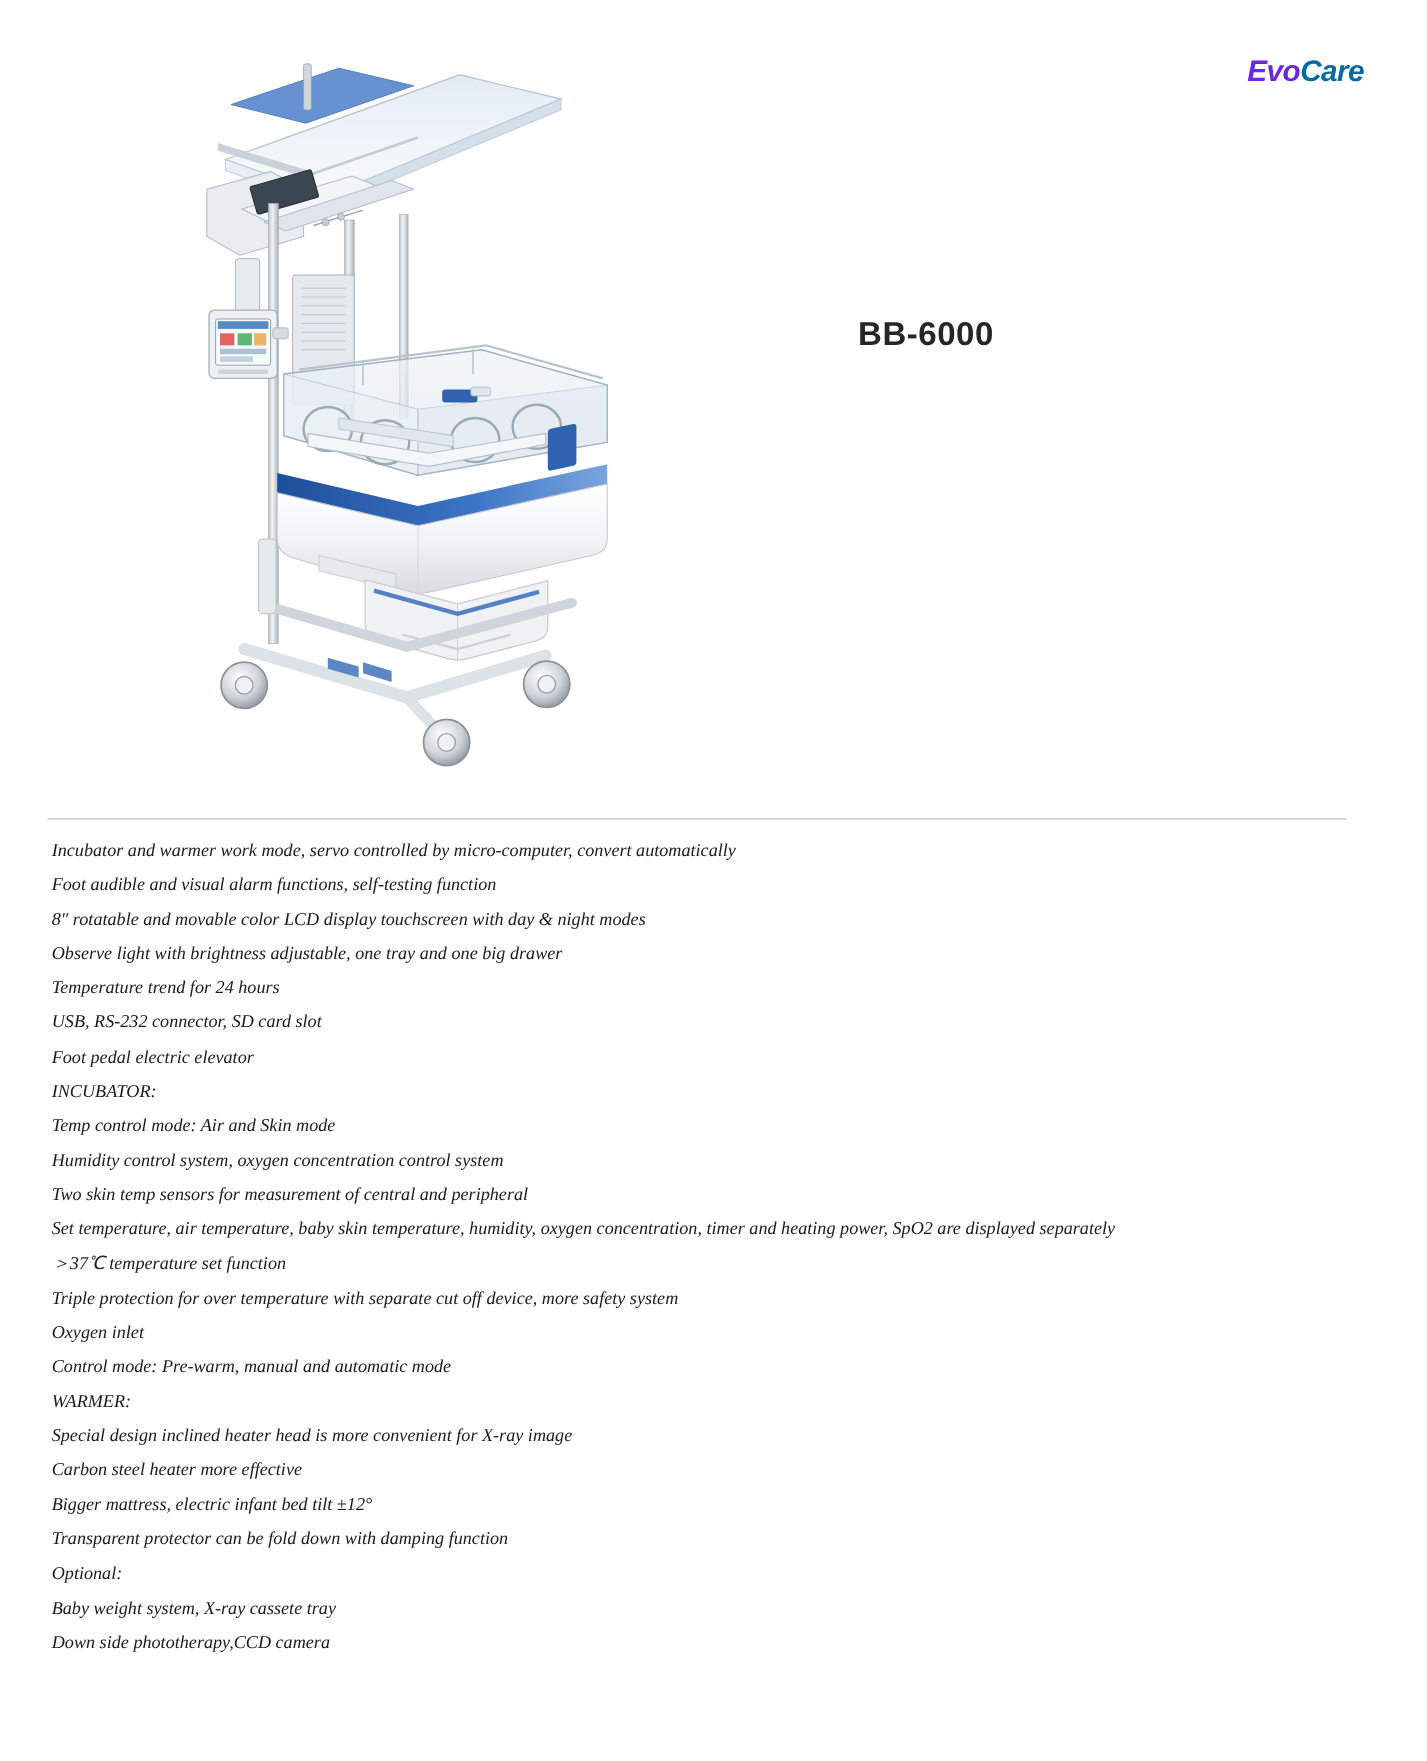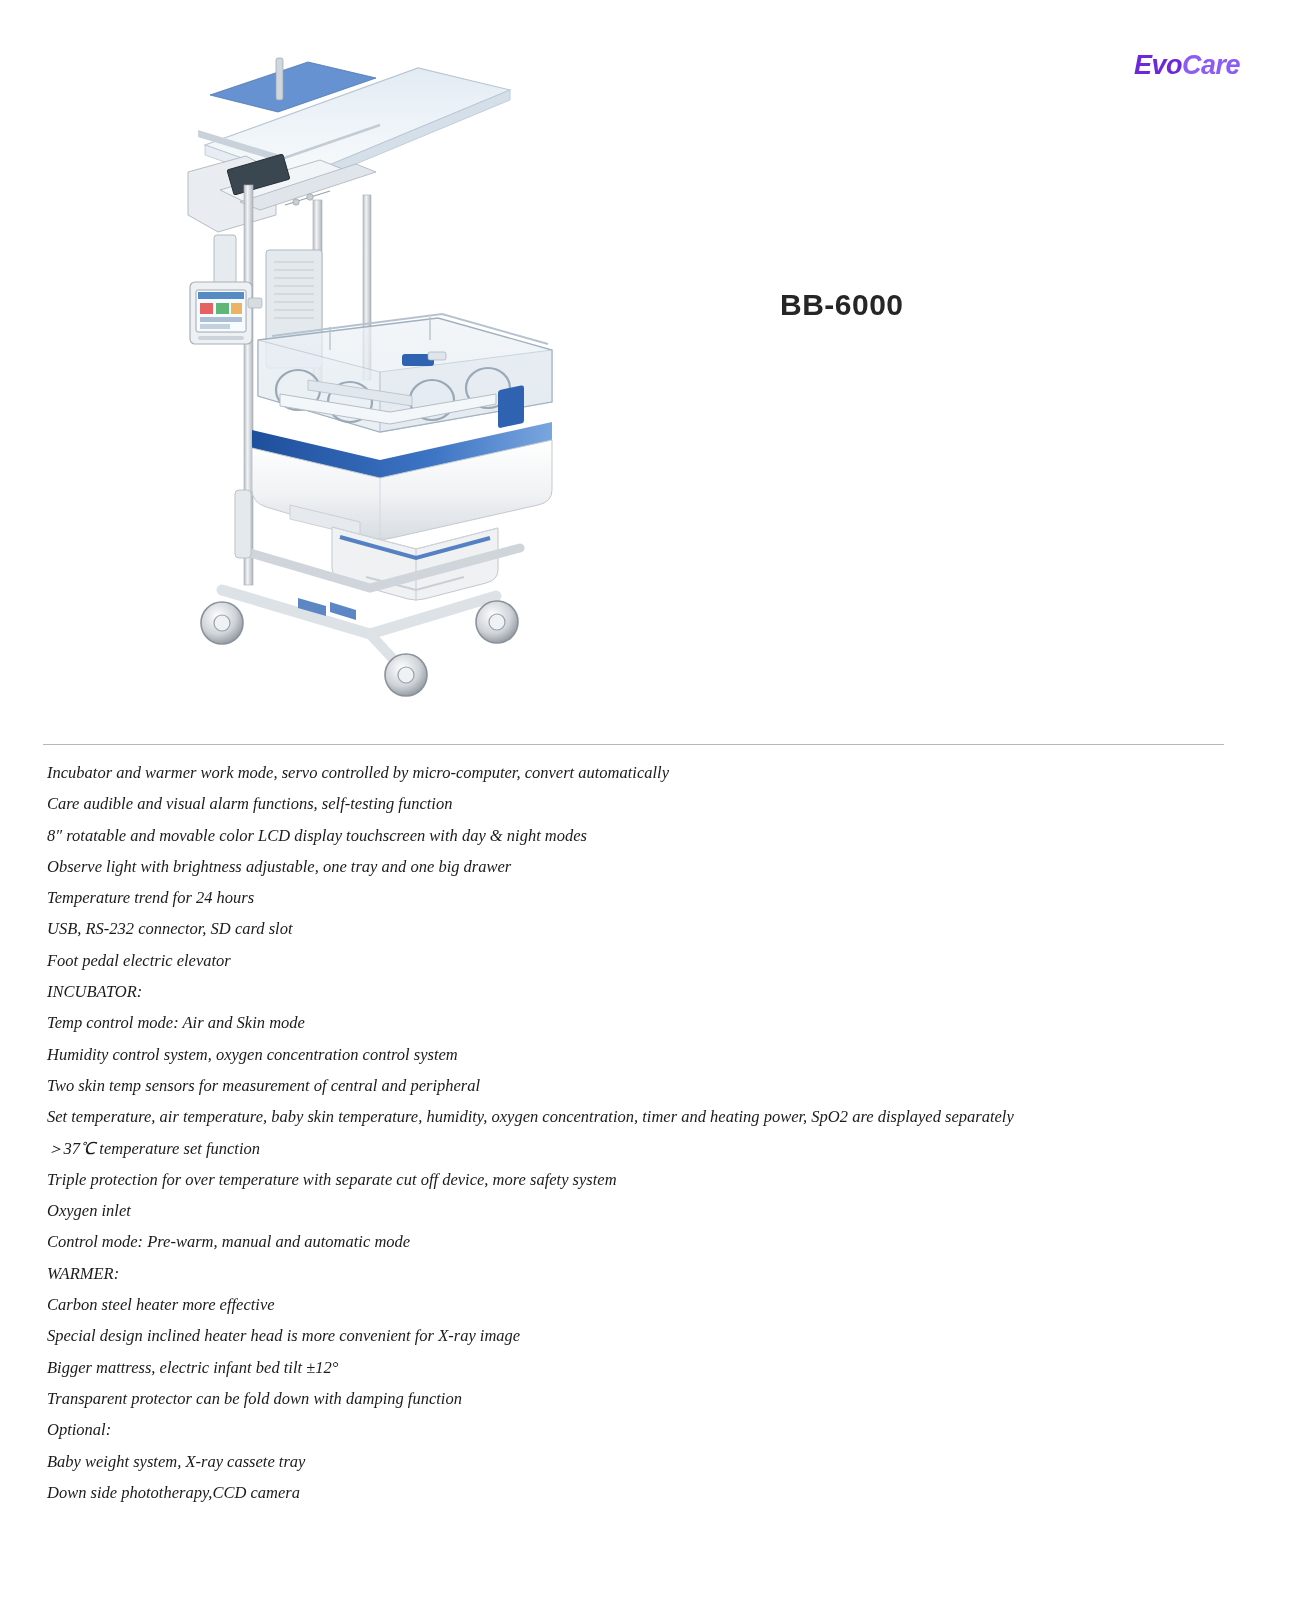--- a/index.html
+++ b/index.html
@@ -21,21 +21,21 @@
     position: absolute;
     top: 50px;
     right: 57px;
     font-family: "Liberation Sans", sans-serif;
     font-weight: bold;
     font-size: 27px;
     letter-spacing: -0.5px;
     white-space: nowrap;
   }
   .brand .evo { color: #6d28d9; font-style: italic; }
-  .brand .care { color: #8b5cf6; font-style: italic; }
+  .brand .care { color: #0369a1; font-style: italic; }
 
   
   .product-title {
     position: absolute;
     left: 780px;
     top: 288px;
     font-family: "Liberation Sans", sans-serif;
     font-weight: bold;
     font-size: 30px;
     color: #262626;
@@ -229,36 +229,36 @@
         <ellipse cx="226" cy="625" rx="8" ry="8" fill="#eff2f5" stroke="#9aa1a8" stroke-width="1.2"></ellipse>
       </g>
     </g>
   </svg>
 </div>
 
 <div class="divider"></div>
 
 <div class="spec-list">
   <div class="spec-line">Incubator and warmer work mode, servo controlled by micro-computer, convert automatically</div>
-  <div class="spec-line">Care audible and visual alarm functions, self-testing function</div>
+  <div class="spec-line">Foot audible and visual alarm functions, self-testing function</div>
   <div class="spec-line">8″ rotatable and movable color LCD display touchscreen with day &amp; night modes</div>
   <div class="spec-line">Observe light with brightness adjustable, one tray and one big drawer</div>
   <div class="spec-line">Temperature trend for 24 hours</div>
   <div class="spec-line">USB, RS-232 connector, SD card slot</div>
   <div class="spec-line">Foot pedal electric elevator</div>
   <div class="spec-line">INCUBATOR:</div>
   <div class="spec-line">Temp control mode: Air and Skin mode</div>
   <div class="spec-line">Humidity control system, oxygen concentration control system</div>
   <div class="spec-line">Two skin temp sensors for measurement of central and peripheral</div>
   <div class="spec-line">Set temperature, air temperature, baby skin temperature, humidity, oxygen concentration, timer and heating power, SpO2 are displayed separately</div>
   <div class="spec-line">＞37℃ temperature set function</div>
   <div class="spec-line">Triple protection for over temperature with separate cut off device, more safety system</div>
   <div class="spec-line">Oxygen inlet</div>
   <div class="spec-line">Control mode: Pre-warm, manual and automatic mode</div>
   <div class="spec-line">WARMER:</div>
+  <div class="spec-line">Special design inclined heater head is more convenient for X-ray image</div>
   <div class="spec-line">Carbon steel heater more effective</div>
-  <div class="spec-line">Special design inclined heater head is more convenient for X-ray image</div>
   <div class="spec-line">Bigger mattress, electric infant bed tilt ±12°</div>
   <div class="spec-line">Transparent protector can be fold down with damping function</div>
   <div class="spec-line">Optional:</div>
   <div class="spec-line">Baby weight system, X-ray cassete tray</div>
   <div class="spec-line">Down side phototherapy,CCD camera</div>
 </div>
 
 </body></html>

